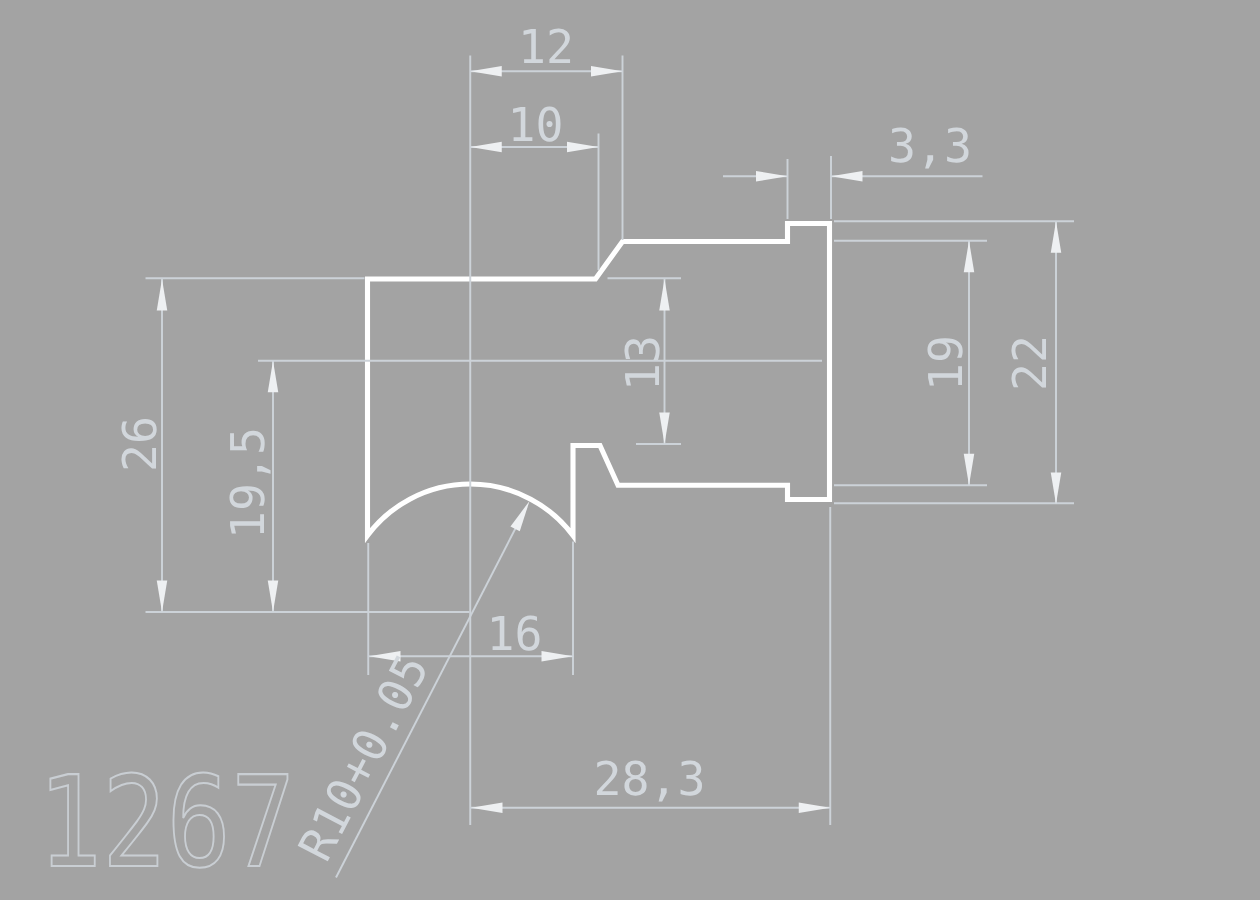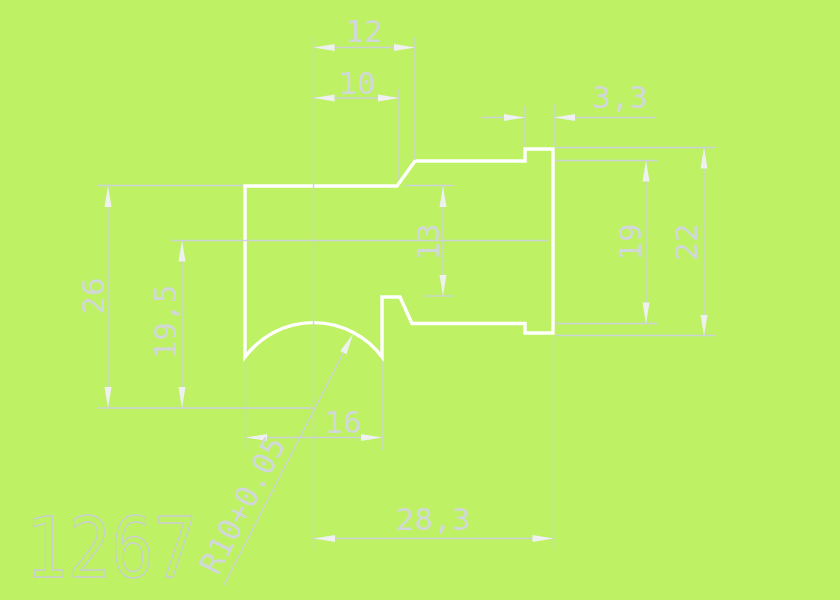--- a/index.html
+++ b/index.html
@@ -1,19 +1,19 @@
 <!DOCTYPE html>
 <html><head>
 <meta charset="utf-8">
 <style>
   html,body{margin:0;padding:0;background:#232834;}
   .canvas{
     position:relative;
     width:840px;height:600px;
-    background:#bef264;
+    background:#a3a3a3;
     overflow:hidden;
     font-family:"DejaVu Sans Mono","Liberation Mono",monospace;
   }
   svg{display:block;}
   .dim-text{
     font-family:"DejaVu Sans Mono","Liberation Mono",monospace;
     fill:#d2d7dc;
     font-size:31px;
   }
   .part-number-text{

